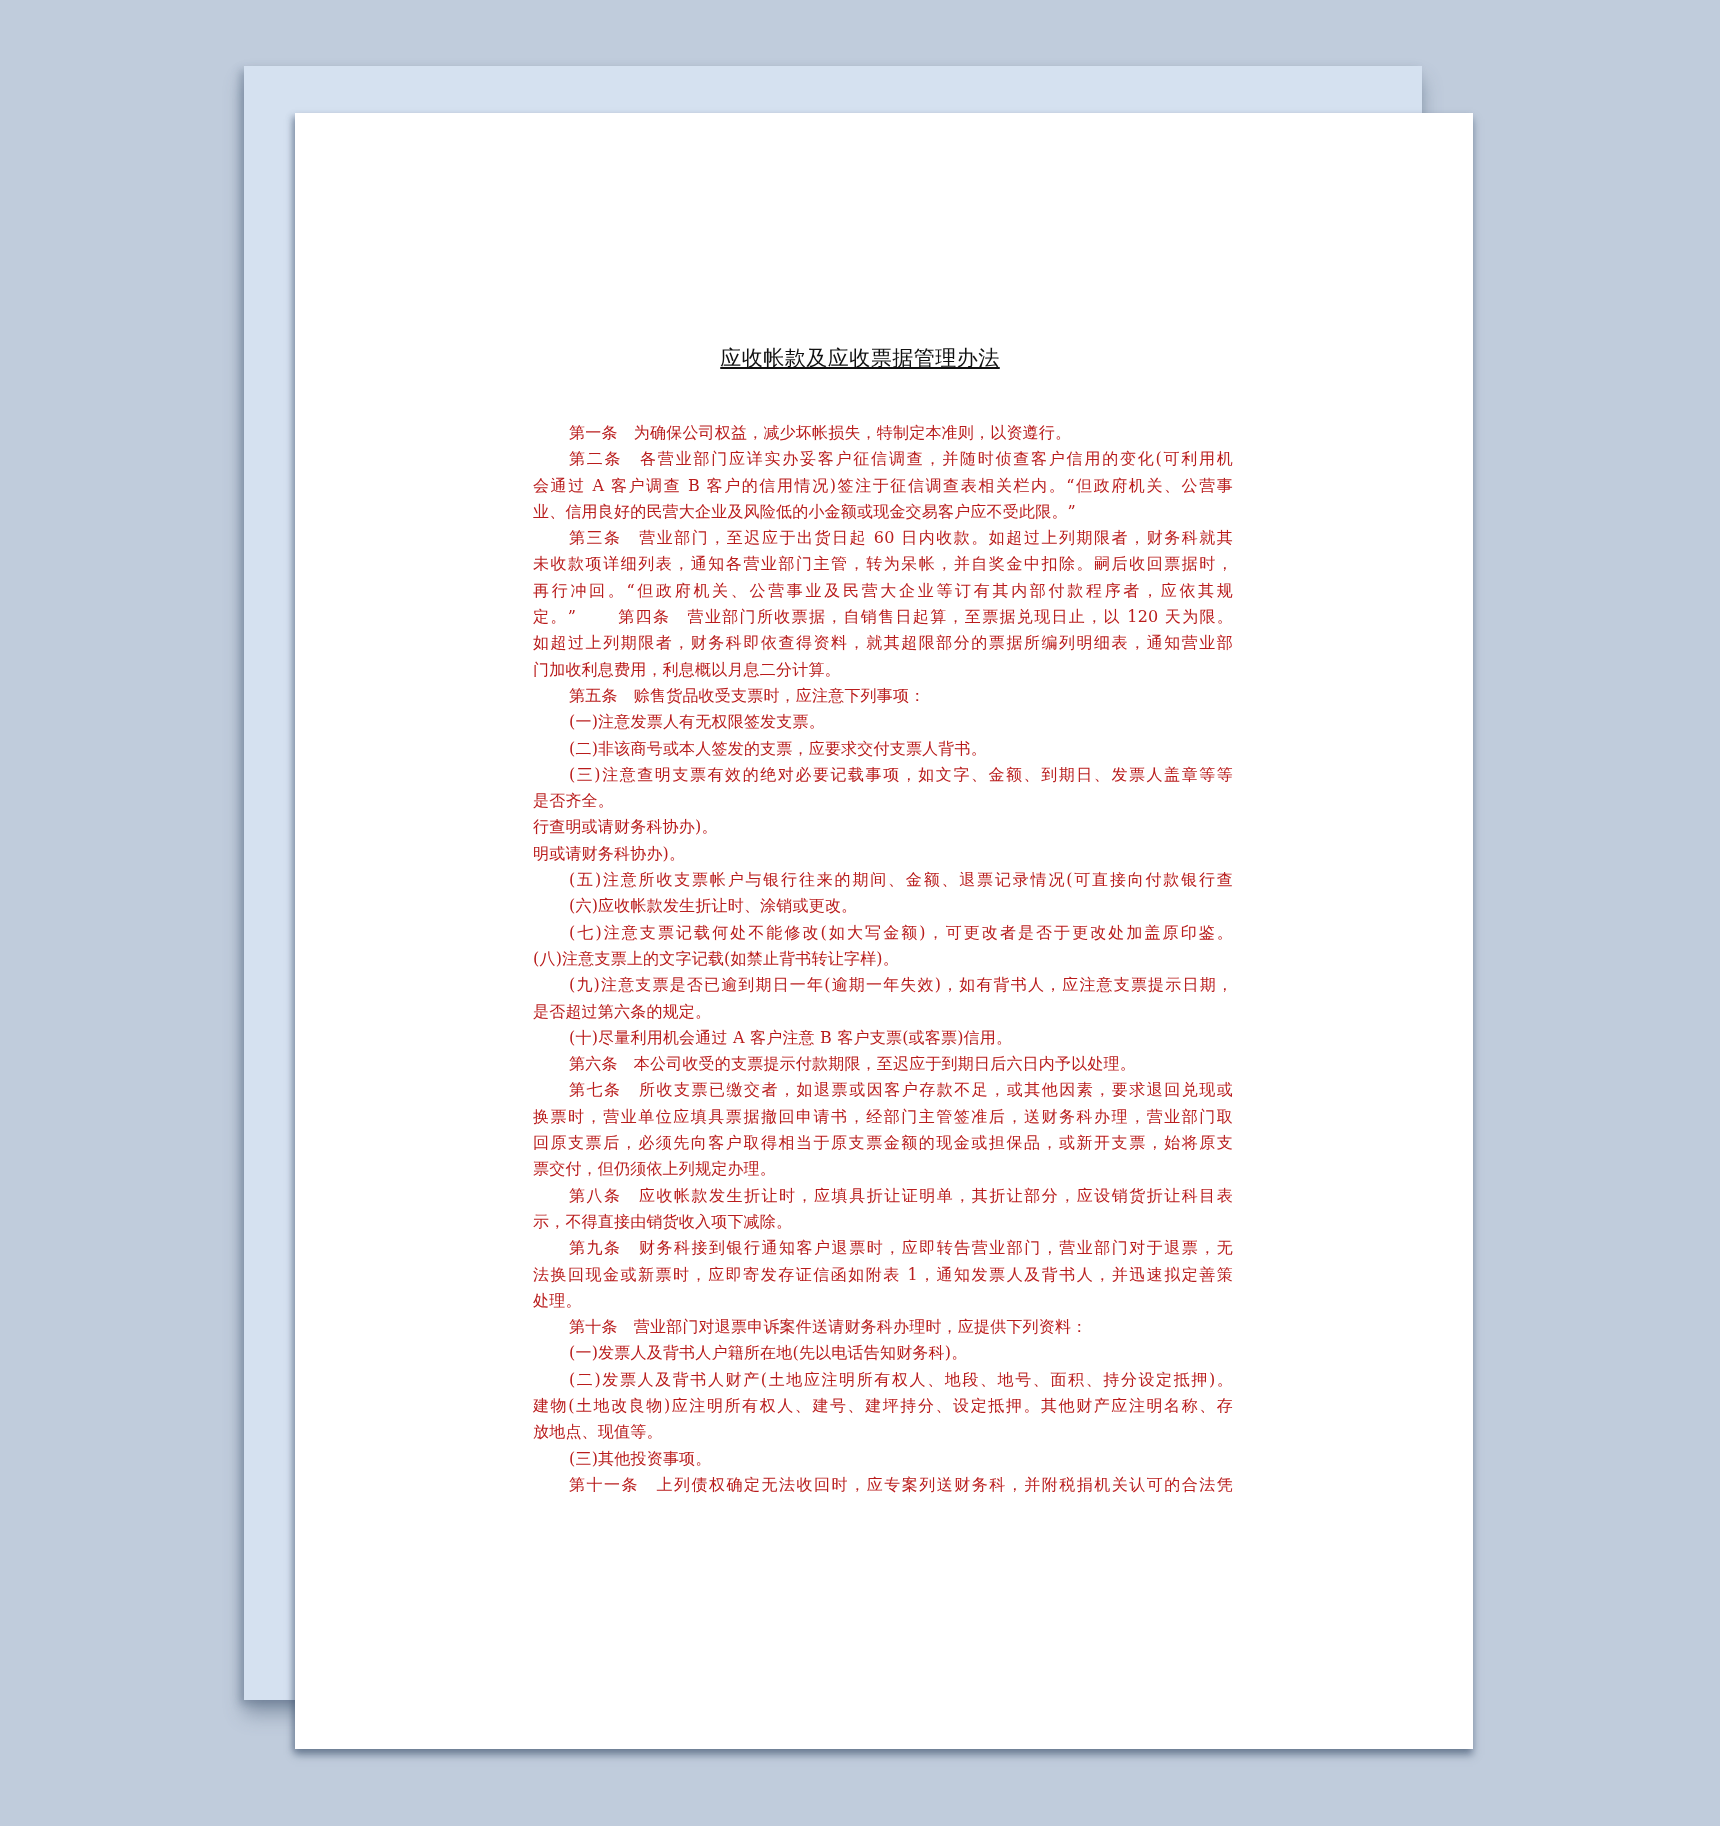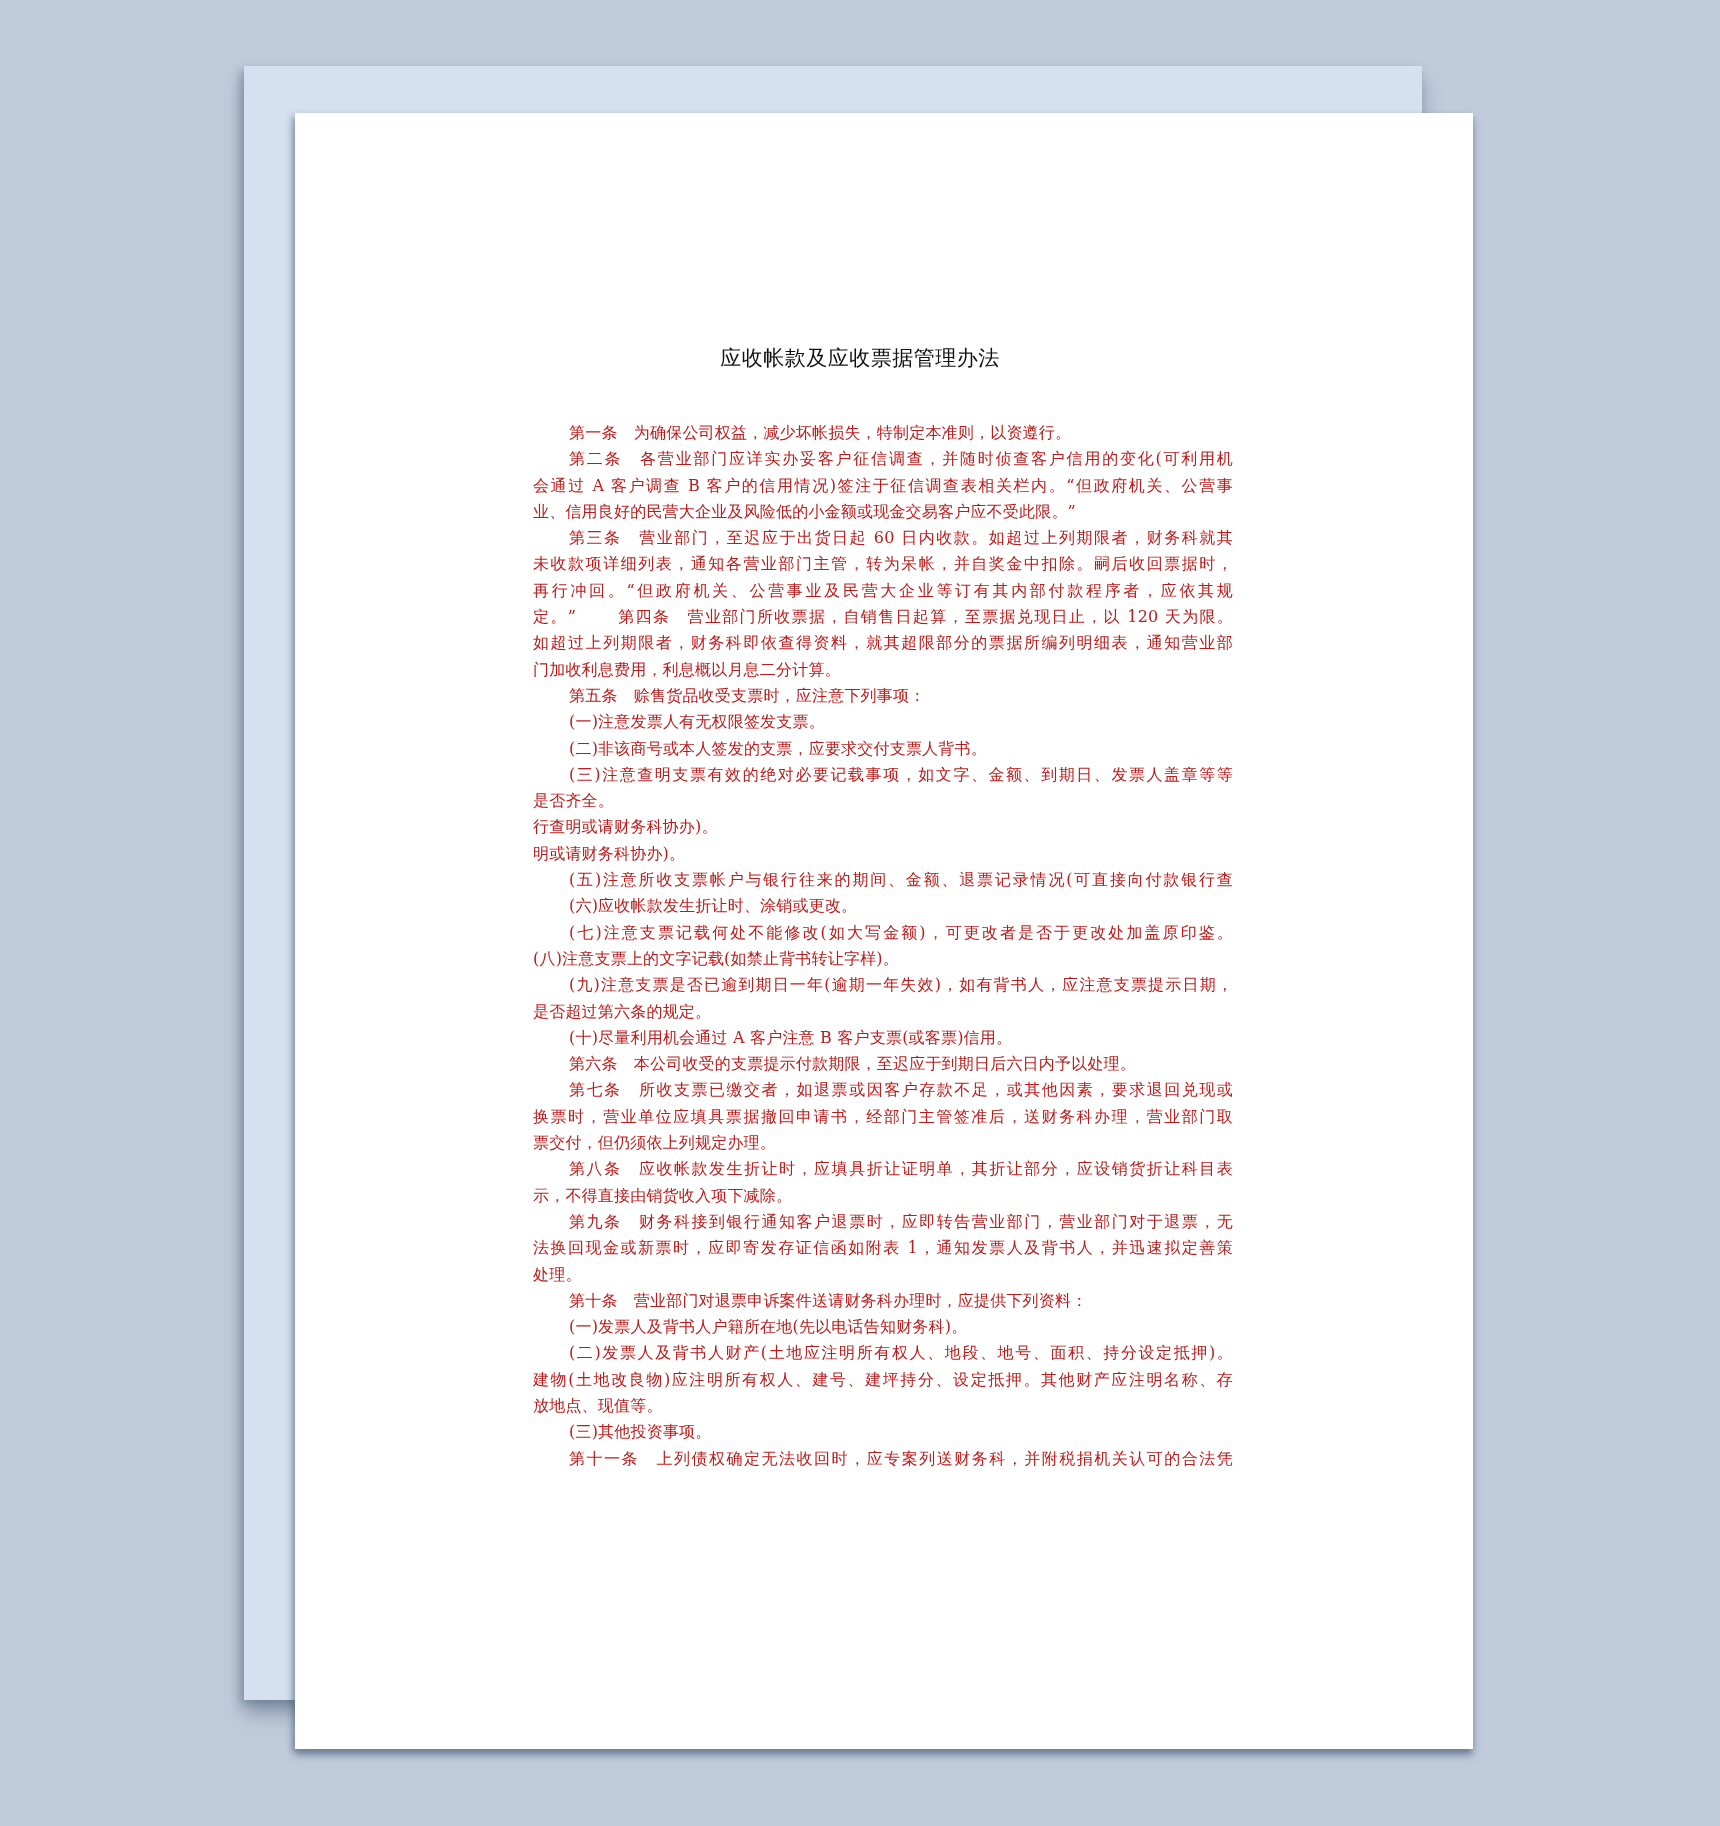--- a/index.html
+++ b/index.html
@@ -25,20 +25,21 @@
     box-shadow: -3px 3px 6px rgba(70,90,115,0.35), 0 6px 8px rgba(70,90,115,0.55);
   }
   .doc-title {
     position: absolute;
     left: 0; right: 0;
     top: 344px;
     text-align: center;
     font-size: 21px;
     color: #111;
     letter-spacing: 0.5px;
+    text-decoration: underline;
   }
   .doc-body {
     position: absolute;
     left: 533px;
     top: 408px;
     width: 700px;
     font-size: 16px;
     color: #b91c1c;
     margin-top: 12px;
   }
@@ -83,20 +84,21 @@
     <div class="line indent">(五)注意所收支票帐户与银行往来的期间、金额、退票记录情况(可直接向付款银行查</div>
     <div class="line indent last">(六)应收帐款发生折让时、涂销或更改。</div>
     <div class="line indent">(七)注意支票记载何处不能修改(如大写金额)，可更改者是否于更改处加盖原印鉴。</div>
     <div class="line last">(八)注意支票上的文字记载(如禁止背书转让字样)。</div>
     <div class="line indent">(九)注意支票是否已逾到期日一年(逾期一年失效)，如有背书人，应注意支票提示日期，</div>
     <div class="line last">是否超过第六条的规定。</div>
     <div class="line indent last">(十)尽量利用机会通过 A 客户注意 B 客户支票(或客票)信用。</div>
     <div class="line indent last">第六条　本公司收受的支票提示付款期限，至迟应于到期日后六日内予以处理。</div>
     <div class="line indent">第七条　所收支票已缴交者，如退票或因客户存款不足，或其他因素，要求退回兑现或</div>
     <div class="line">换票时，营业单位应填具票据撤回申请书，经部门主管签准后，送财务科办理，营业部门取</div>
+    <div class="line">回原支票后，必须先向客户取得相当于原支票金额的现金或担保品，或新开支票，始将原支</div>
     <div class="line last">票交付，但仍须依上列规定办理。</div>
     <div class="line indent">第八条　应收帐款发生折让时，应填具折让证明单，其折让部分，应设销货折让科目表</div>
     <div class="line last">示，不得直接由销货收入项下减除。</div>
     <div class="line indent">第九条　财务科接到银行通知客户退票时，应即转告营业部门，营业部门对于退票，无</div>
     <div class="line">法换回现金或新票时，应即寄发存证信函如附表 1，通知发票人及背书人，并迅速拟定善策</div>
     <div class="line last">处理。</div>
     <div class="line indent last">第十条　营业部门对退票申诉案件送请财务科办理时，应提供下列资料：</div>
     <div class="line indent last">(一)发票人及背书人户籍所在地(先以电话告知财务科)。</div>
     <div class="line indent">(二)发票人及背书人财产(土地应注明所有权人、地段、地号、面积、持分设定抵押)。</div>
     <div class="line">建物(土地改良物)应注明所有权人、建号、建坪持分、设定抵押。其他财产应注明名称、存</div>

